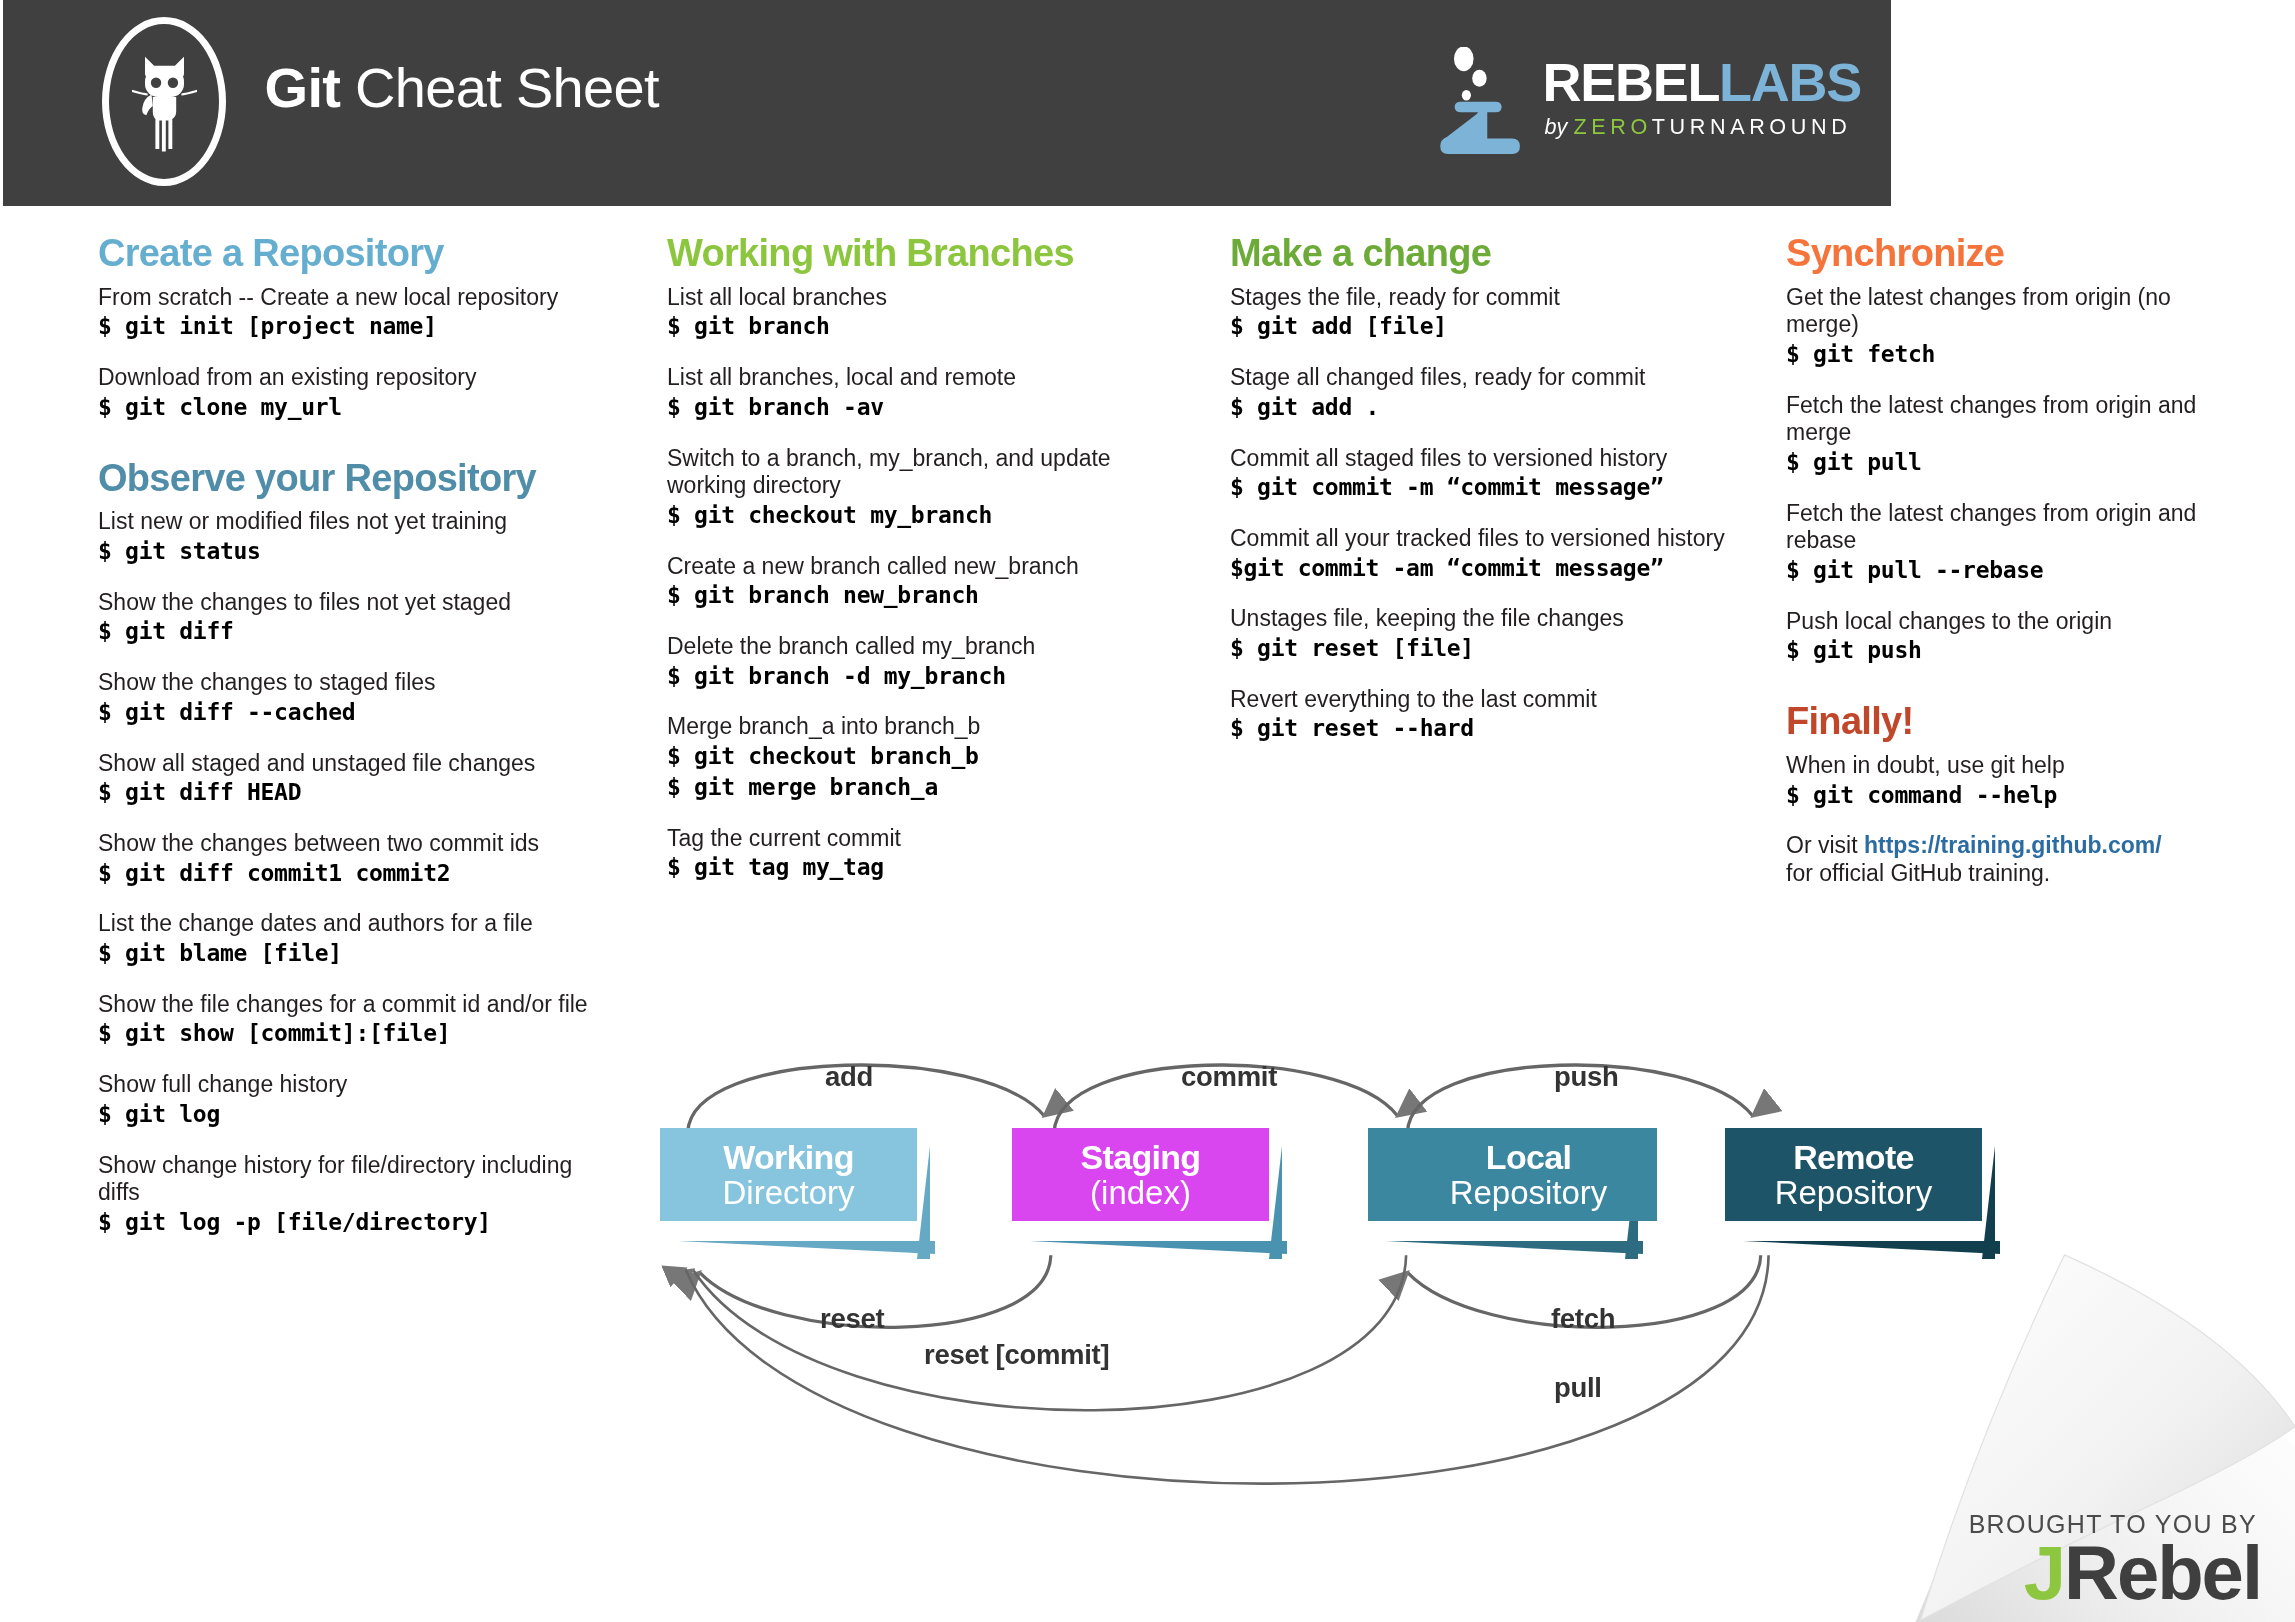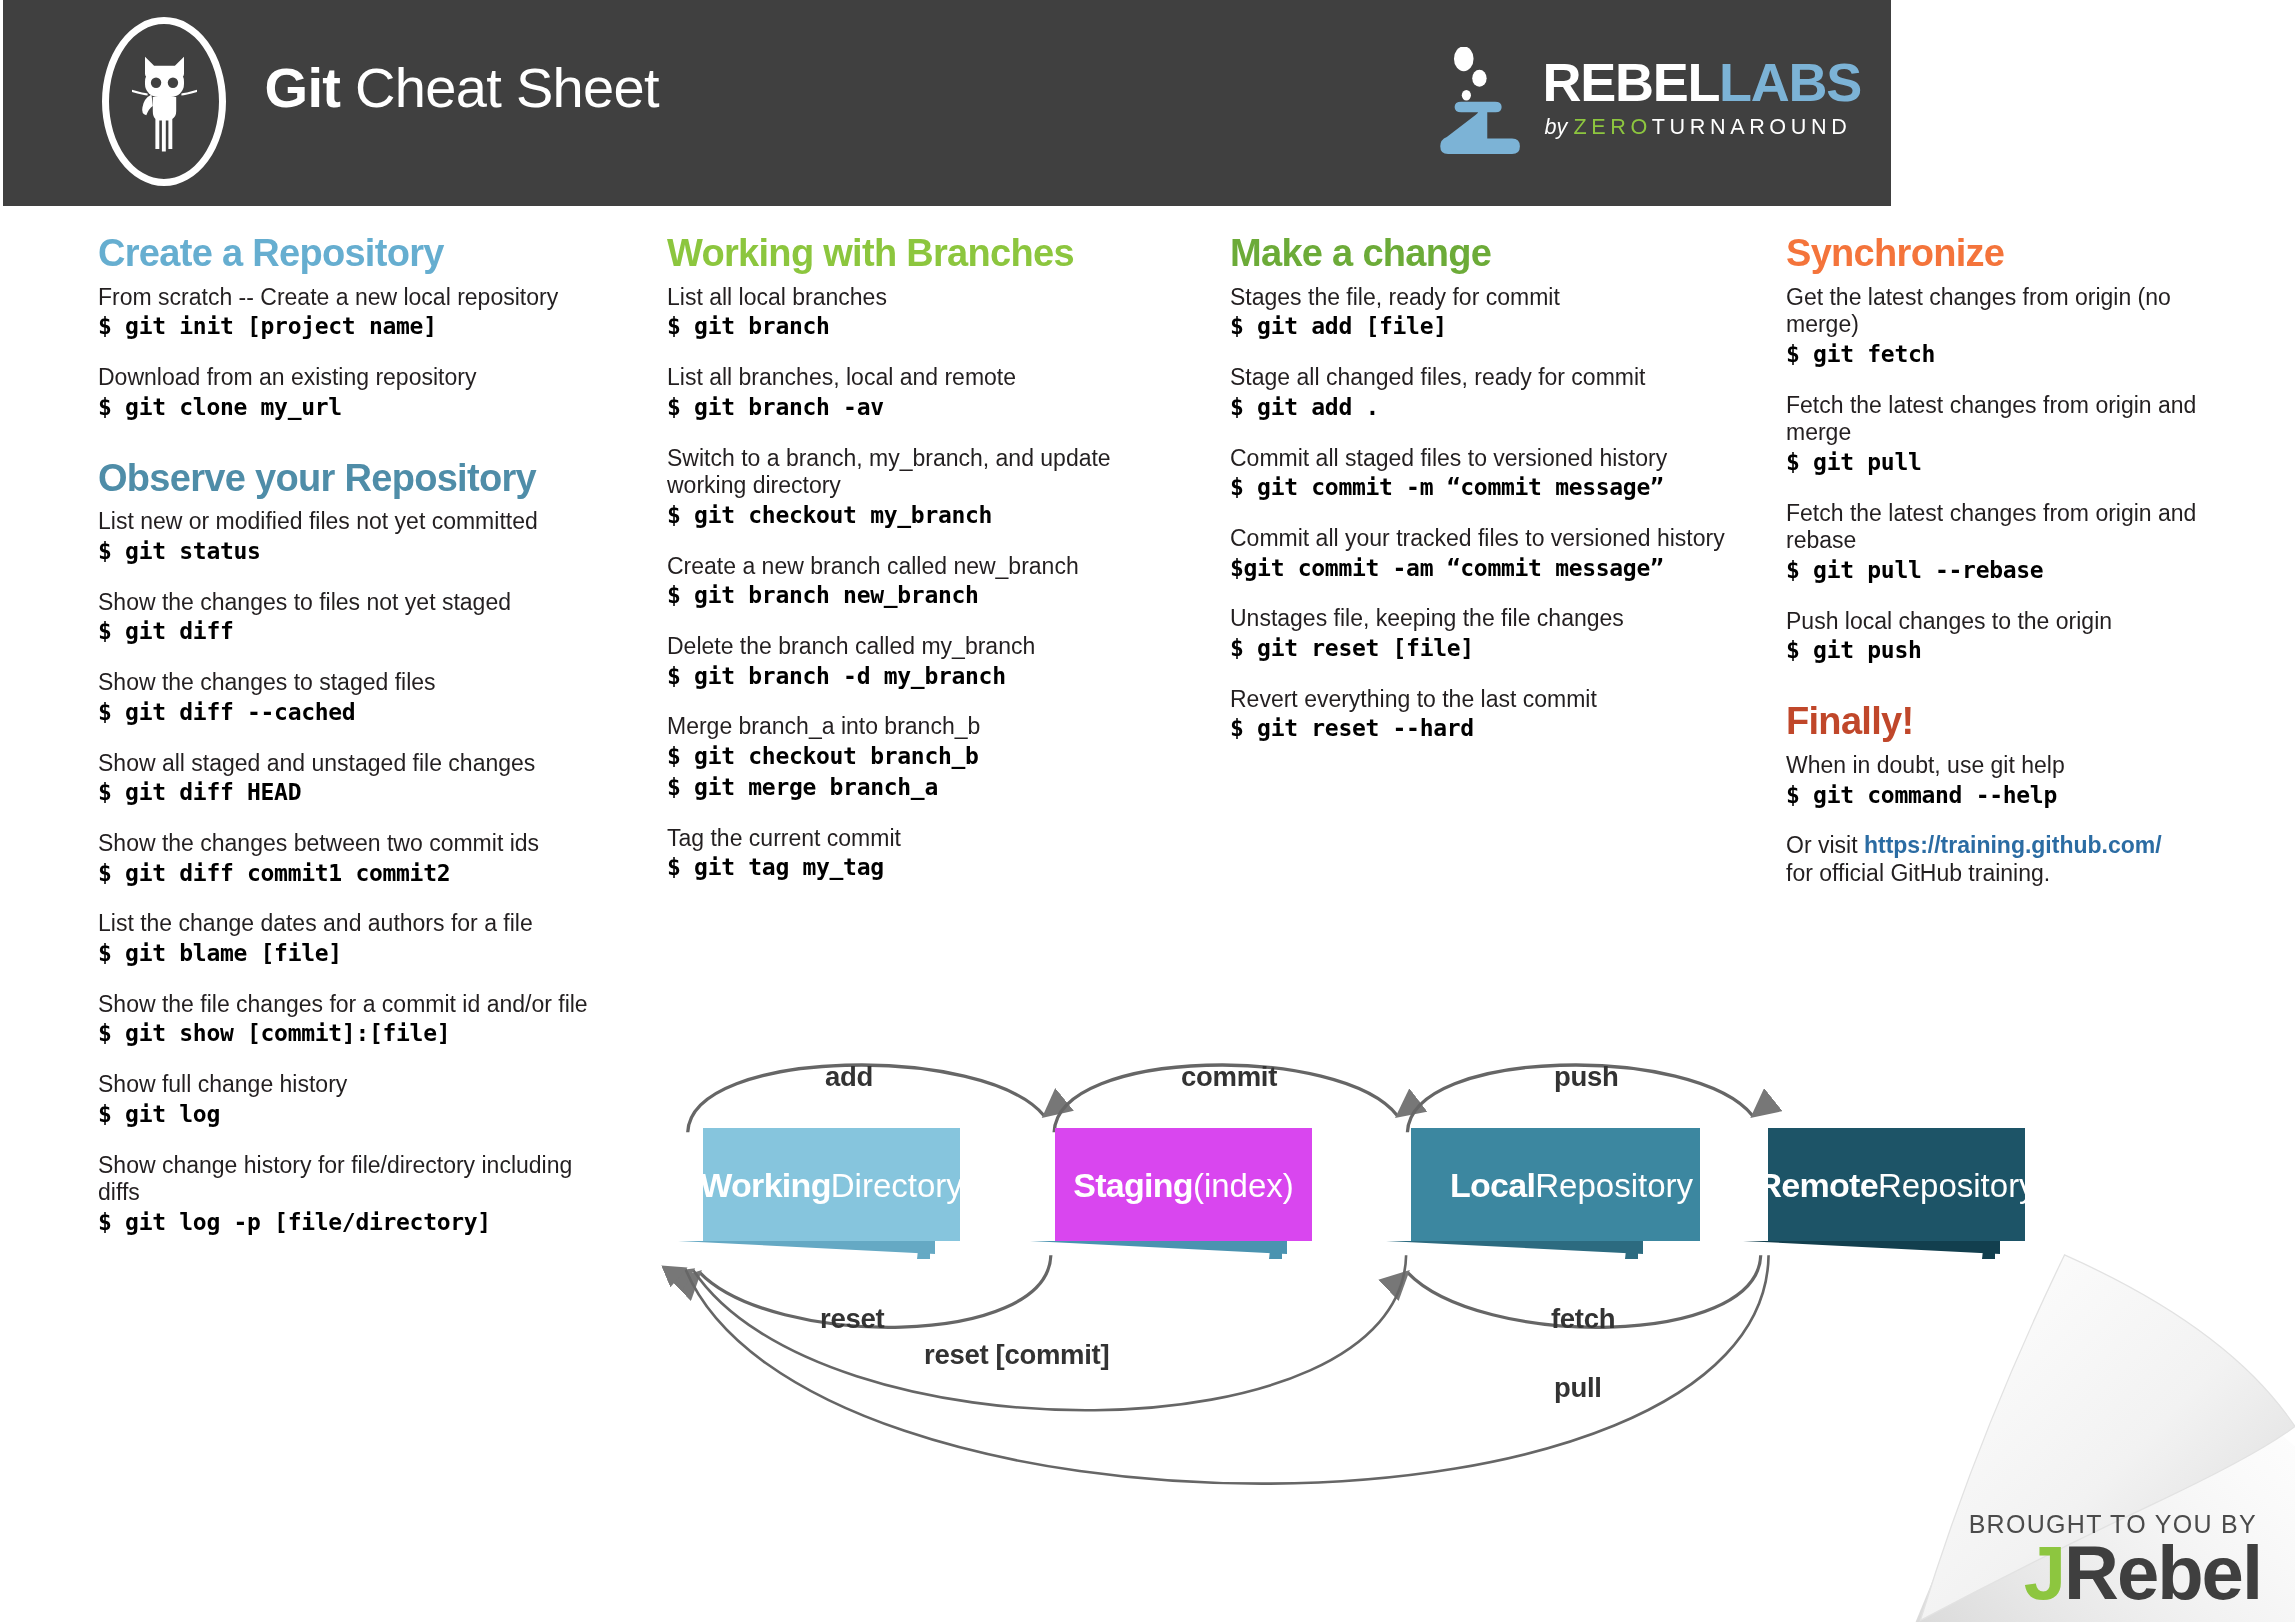--- a/index.html
+++ b/index.html
@@ -42,23 +42,23 @@
   .desc{font-size:23px;line-height:1.20;font-weight:400;color:#231f20;}
   .cmd{font-family:"DejaVu Sans Mono","Liberation Mono",monospace;font-weight:700;
        font-size:23px;line-height:1.34;color:#000000;letter-spacing:-0.3px;white-space:nowrap;}
   a.link{color:#2b6ca3;font-weight:700;text-decoration:none;}
 
   
   .diagram{position:absolute;left:622px;top:1008px;width:1440px;height:615px;}
   .diagram svg{position:absolute;left:0;top:0;}
 
   .node{position:absolute;width:257px;height:113px;}
-  .node .face{position:absolute;left:0;top:0;width:257px;height:113px;z-index:2;
-              display:flex;flex-direction:row;align-items:center;justify-content:center;
-              color:#ffffff;line-height:1.0;margin-left:43px;}
+  .node .face{position:absolute;left:0;top:0;width:257px;height:93px;z-index:2;
+              display:flex;flex-direction:column;align-items:center;justify-content:center;
+              color:#ffffff;line-height:1.0;}
   .node .side{position:absolute;left:257px;top:9.2px;width:0;height:0;z-index:1;
               border-left:13px solid transparent;border-top:9.2px solid transparent;}
   .node .bot{position:absolute;left:9.2px;top:113px;width:0;height:0;z-index:1;
              border-bottom:13px solid transparent;border-left:9.2px solid transparent;}
   .node .n1{font-size:34px;font-weight:700;letter-spacing:-0.7px;}
   .node .n2{font-size:33px;font-weight:300;margin-top:2.6px;}
 
   .lbl{position:absolute;font-size:27.5px;font-weight:700;color:#333333;letter-spacing:-0.3px;
        white-space:nowrap;margin-top:12px;}
 
@@ -108,21 +108,21 @@
     <div class="entry">
       <div class="desc">From scratch -- Create a new local repository</div>
       <div class="cmd">$ git init [project name]</div>
     </div>
     <div class="entry">
       <div class="desc">Download from an existing repository</div>
       <div class="cmd">$ git clone my_url</div>
     </div>
     <h2 class="sec gap" style="color: rgb(79, 141, 168);">Observe your Repository</h2>
     <div class="entry">
-      <div class="desc">List new or modified files not yet committed</div>
+      <div class="desc">List new or modified files not yet training</div>
       <div class="cmd">$ git status</div>
     </div>
     <div class="entry">
       <div class="desc">Show the changes to files not yet staged</div>
       <div class="cmd">$ git diff</div>
     </div>
     <div class="entry">
       <div class="desc">Show the changes to staged files</div>
       <div class="cmd">$ git diff --cached</div>
     </div>

